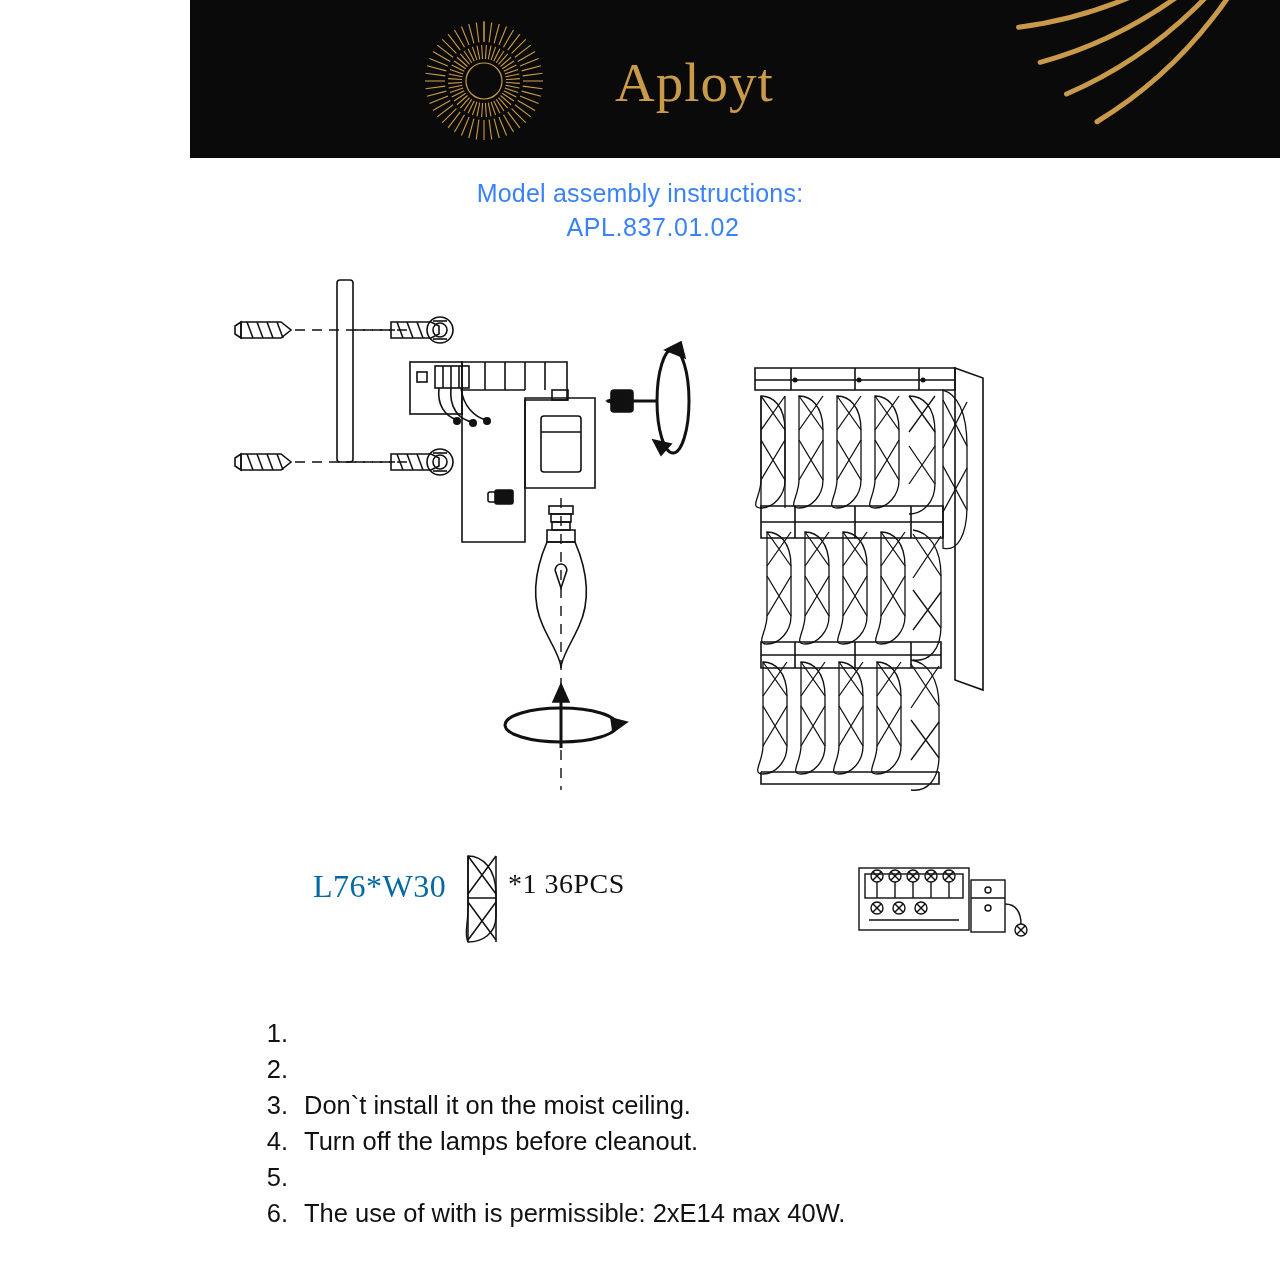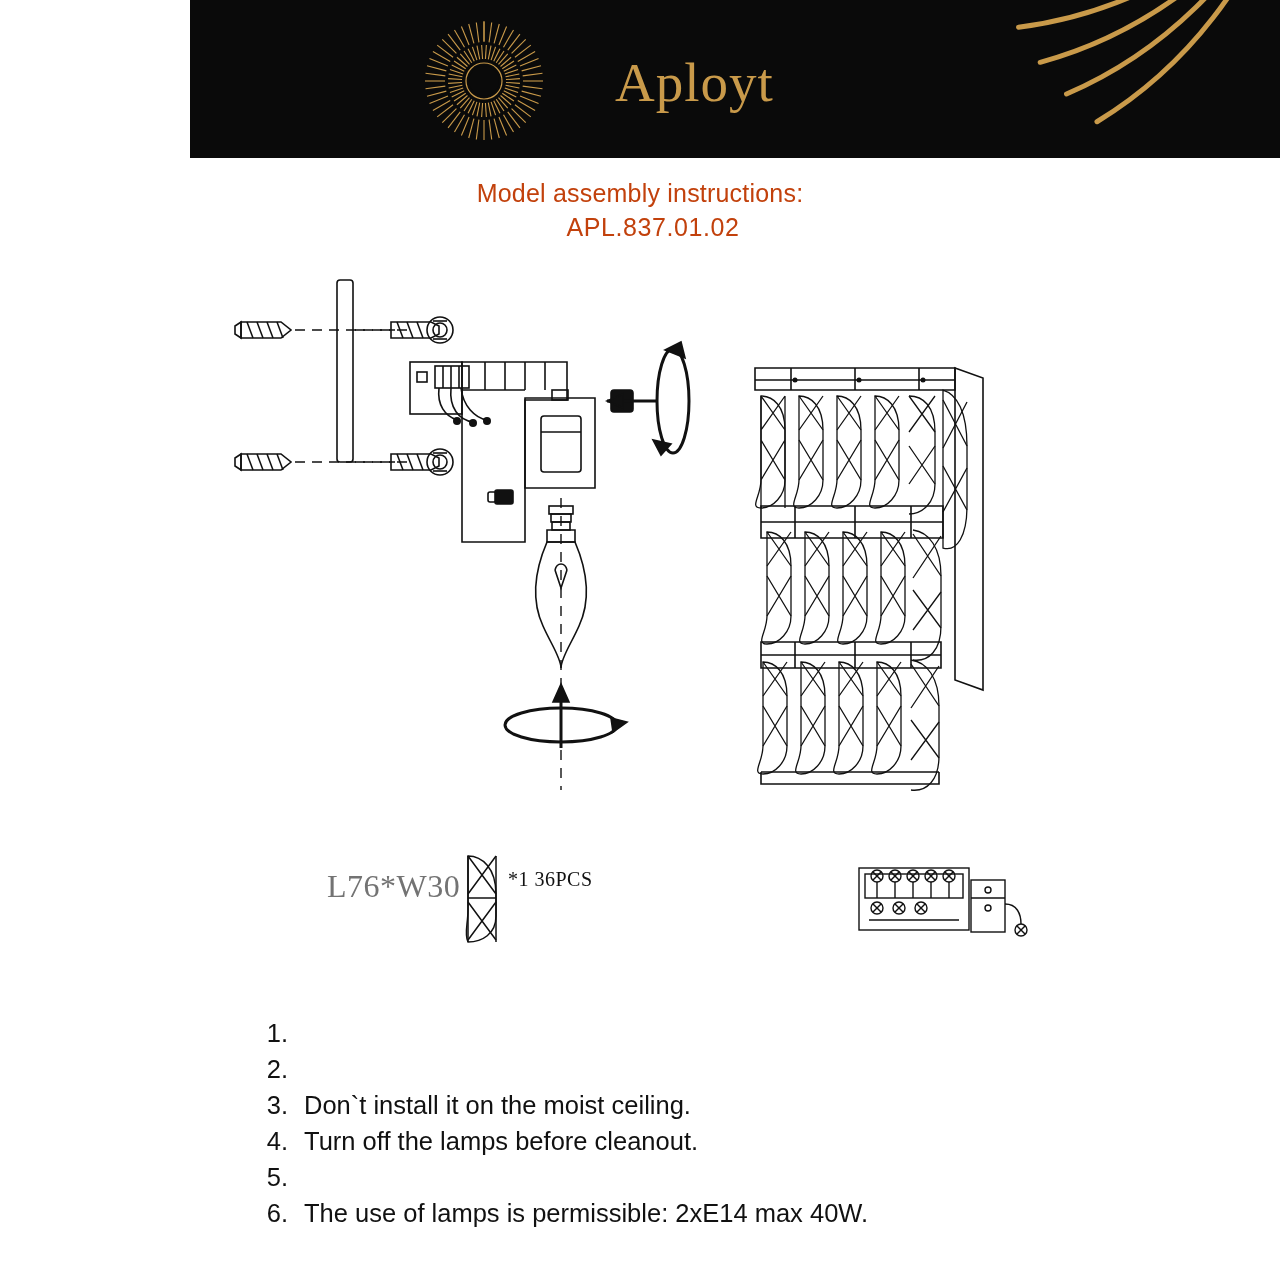--- a/index.html
+++ b/index.html
@@ -62,21 +62,21 @@
   
   .title-block {
     position: absolute;
     left: 0;
     top: 176px;
     width: 1280px;
     text-align: center;
   }
   .title-line {
     font-size: 25px;
-    color: #c2410c;
+    color: #3b82f6;
     line-height: 34px;
     letter-spacing: 0.2px;
   }
   .title-block .title-line.sub {
     letter-spacing: 0.6px;
     margin-left: 26px;
   }
 
   
   .diagram {
@@ -90,41 +90,41 @@
   
   .spec-row {
     position: absolute;
     left: 195px;
     top: 840px;
     width: 1000px;
     height: 130px;
   }
   .spec-text {
     position: absolute;
-    left: 132px;
+    left: 118px;
     top: 28px;
     font-family: "Liberation Serif", serif;
     font-size: 32px;
     letter-spacing: 0.5px;
-    color: #737373;
+    color: #0369a1;
     white-space: nowrap;
   }
   .spec-crystal {
     position: absolute;
     left: 263px;
     top: 10px;
     width: 46px;
     height: 96px;
   }
   .spec-count {
     position: absolute;
     left: 313px;
     top: 28px;
     font-family: "Liberation Serif", serif;
-    font-size: 20px;
+    font-size: 28px;
     letter-spacing: 0.5px;
     color: #111;
     white-space: nowrap;
   }
   .terminal-block {
     position: absolute;
     left: 660px;
     top: 18px;
     width: 180px;
     height: 90px;
@@ -794,17 +794,17 @@
     </div>
     <div class="note">
       <span class="note-num">4.</span>
       <span class="note-text">Turn off the lamps before cleanout.</span>
     </div>
     <div class="note">
       <span class="note-num">5.</span>
     </div>
     <div class="note">
       <span class="note-num">6.</span>
-      <span class="note-text">The use of lamps is permissible: 2xE14 max 40W.</span>
+      <span class="note-text">The use of with is permissible: 2xE14 max 40W.</span>
     </div>
   </div>
 
 </div>
 
 </body></html>

